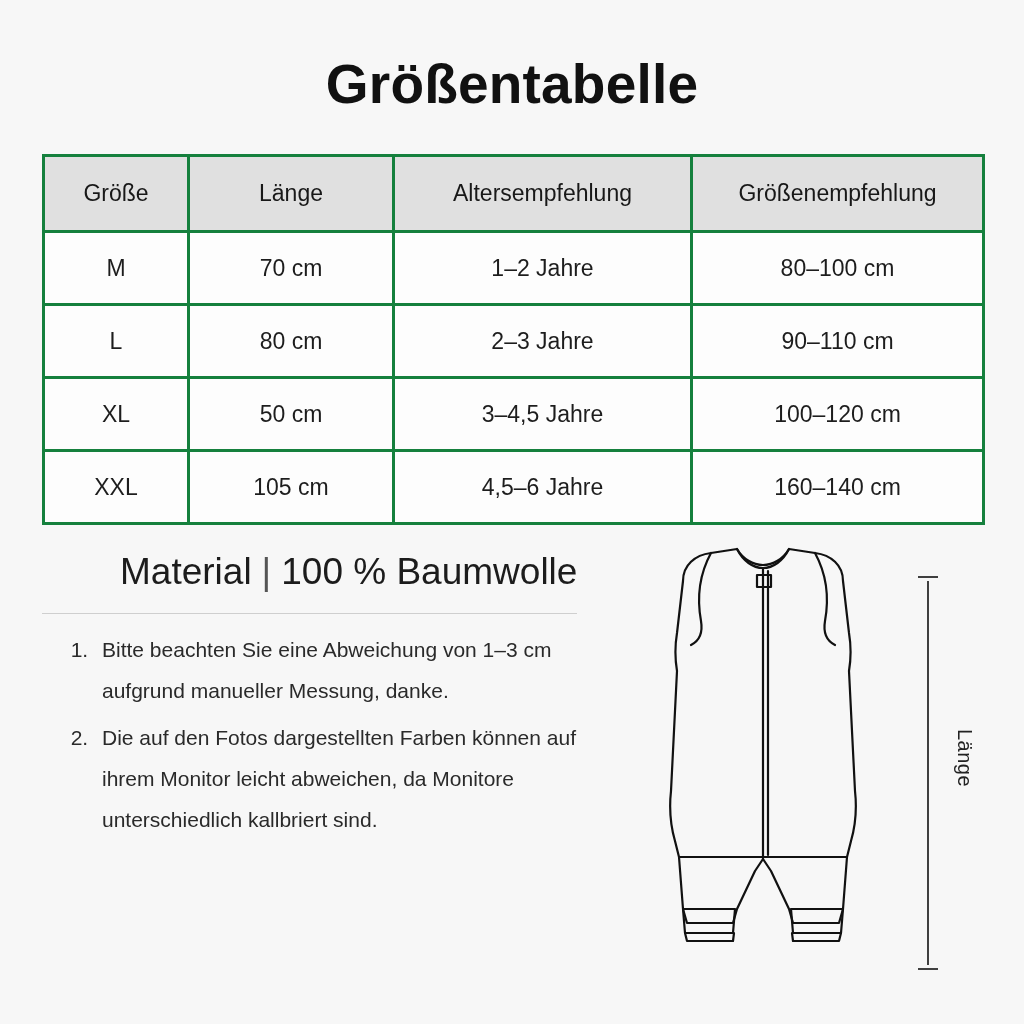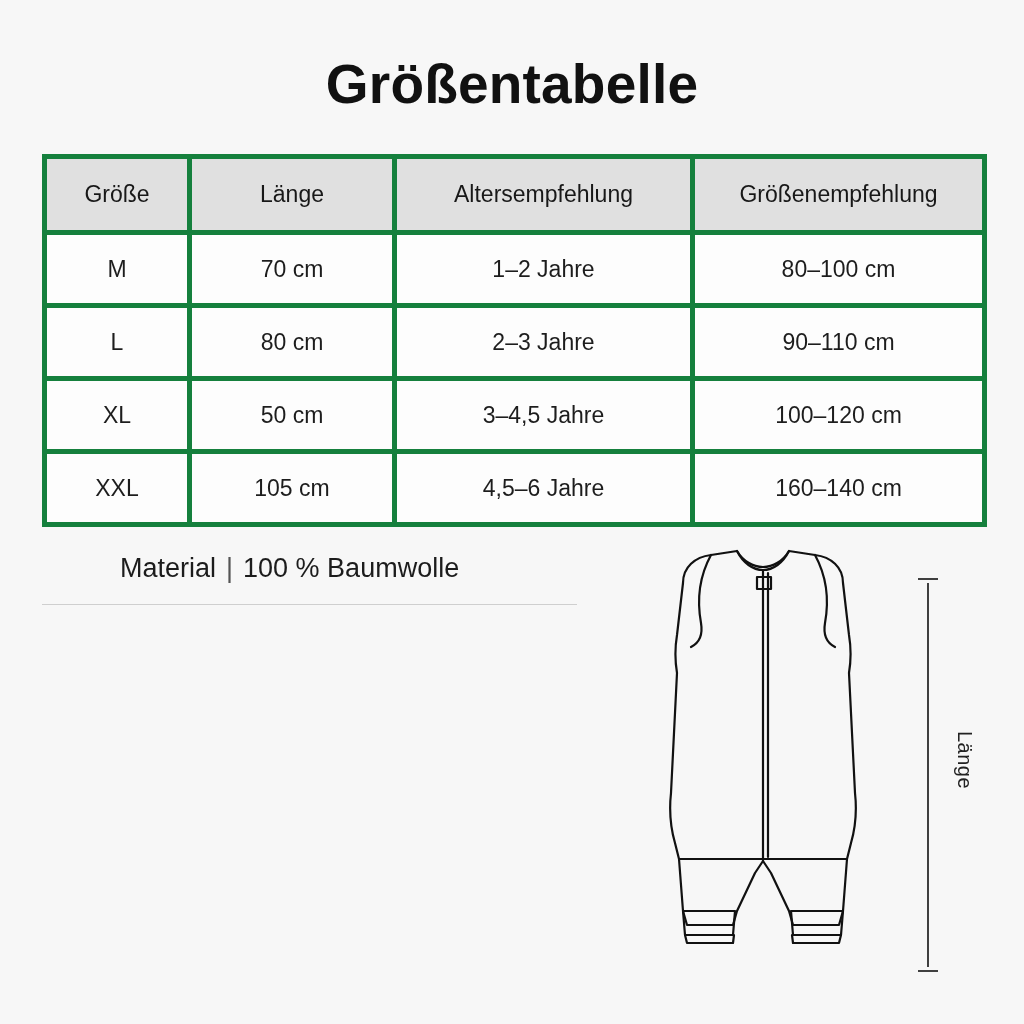--- a/index.html
+++ b/index.html
@@ -37,21 +37,21 @@
   }
   table.size-table {
     width: 940px;
     border-collapse: collapse;
     table-layout: fixed;
     background: #ffffff;
     border: 1px solid #d8d8d8;
   }
   table.size-table th,
   table.size-table td {
-    border: 5px solid #15803d;
+    border: 3px solid #15803d;
     text-align: center;
     font-weight: 400;
     color: #1d1d1d;
   }
   table.size-table thead th {
     background: #e0e0e0;
     font-size: 23px;
     height: 76px;
     color: #181818;
   }
@@ -69,21 +69,21 @@
   .lower {
     display: flex;
     margin: 26px 42px 0 42px;
     width: 940px;
   }
   .left-col {
     width: 535px;
     flex: 0 0 535px;
   }
   .material {
-    font-size: 27px;
+    font-size: 37px;
     padding-left: 78px;
     color: #1c1c1c;
     white-space: nowrap;
   }
   .material .sep {
     display: inline-block;
     margin: 0 10px;
     color: #555;
   }
   .divider {
@@ -176,20 +176,24 @@
     </table>
   </div>
 
   <div class="lower">
 
     <div class="left-col">
       <div class="material">
         <span>Material</span><span class="sep">|</span><span>100 % Baumwolle</span>
       </div>
       <div class="divider"></div>
+      <ol class="notes">
+        <li>Bitte beachten Sie eine Abweichung von 1–3 cm aufgrund manueller Messung, danke.</li>
+        <li>Die auf den Fotos dargestellten Farben können auf ihrem Monitor leicht abweichen, da Monitore unterschiedlich kallbriert sind.</li>
+      </ol>
     </div>
 
     <div class="right-col">
       <svg class="illus" width="350" height="420" viewBox="0 0 350 420">
         <g fill="none" stroke="#111" stroke-width="2.2" stroke-linejoin="round" stroke-linecap="round">
 
           <path d="M96 40 C96 24 108 14 124 12 L150 8 C156 18 166 24 176 24 C186 24 196 18 202 8 L228 12
                    C244 14 256 24 256 40 L262 92 C264 104 264 118 262 130
                    L268 250 C270 268 268 286 264 300 L260 316
                    L92 316 L88 300 C84 286 82 268 84 250 L90 130

